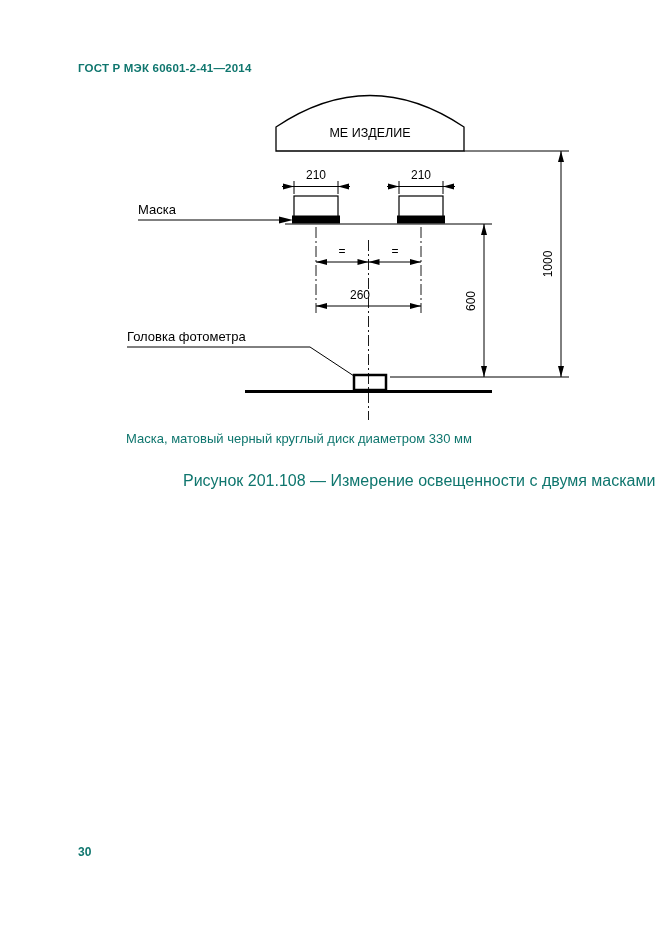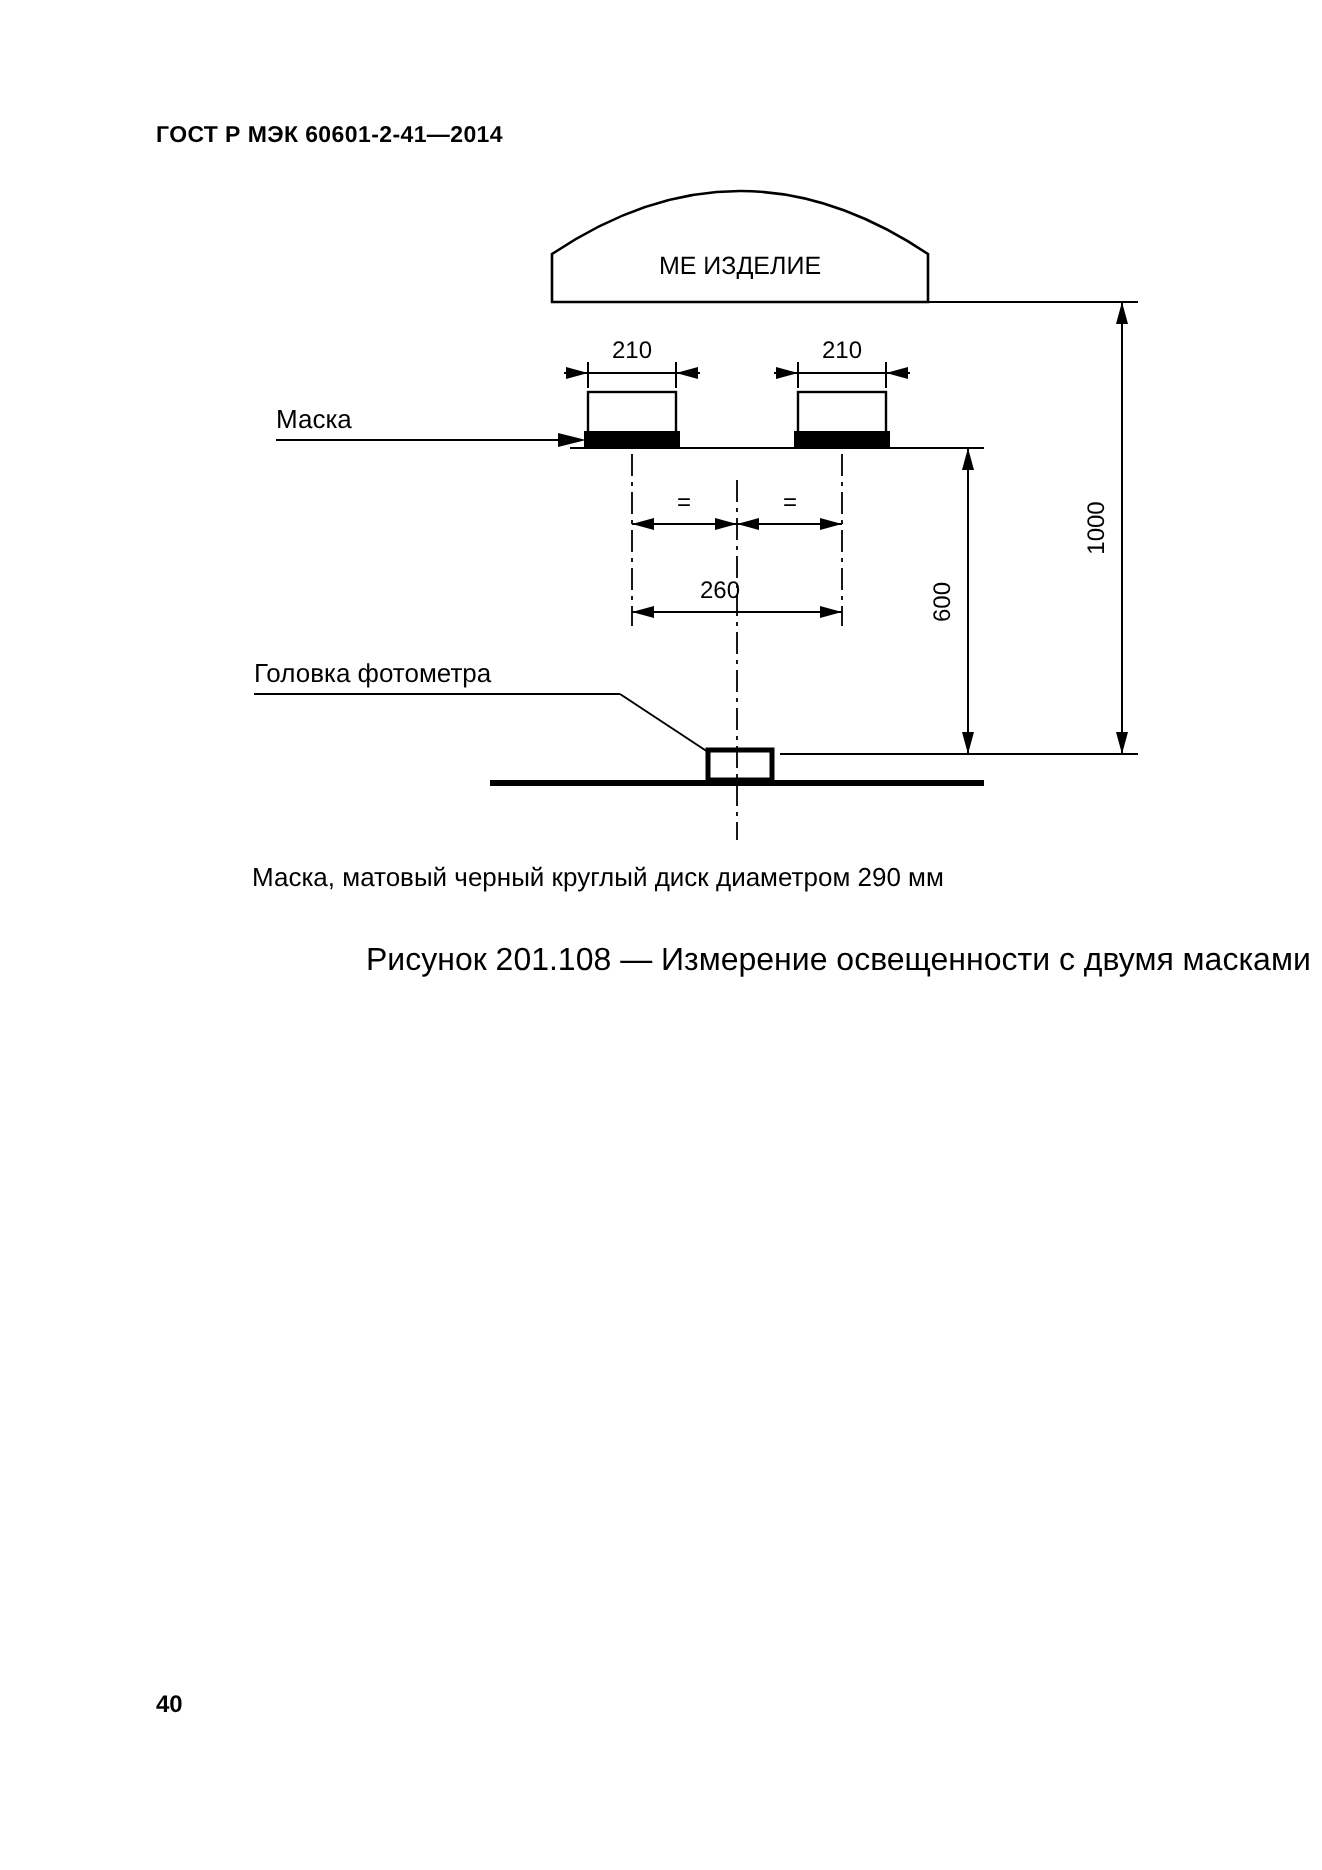--- a/index.html
+++ b/index.html
@@ -2,21 +2,21 @@
 <html><head>
 <meta charset="utf-8">
 <style>
   html, body { margin: 0; padding: 0; background: #ffffff; }
   .page {
     position: relative;
     width: 661px;
     height: 935px;
     background: #ffffff;
     font-family: "Liberation Sans", sans-serif;
-    color: #000000;
+    color: #0f766e;
     overflow: hidden;
   }
   .hdr {
     position: absolute;
     left: 78px;
     top: 62px;
     font-size: 11.5px;
     font-weight: bold;
     letter-spacing: 0.2px;
   }
@@ -149,17 +149,17 @@
     </g>
 
     <line x1="245" y1="391.5" x2="492" y2="391.5" stroke="#000" stroke-width="3"></line>
 
     <rect x="354" y="375" width="32" height="15" fill="#ffffff" stroke="#000" stroke-width="2.5"></rect>
 
     <line class="dashdot" x1="368.5" y1="240" x2="368.5" y2="420"></line>
 
   </svg>
 
-  <div class="note">Маска, матовый черный круглый диск диаметром 290 мм</div>
+  <div class="note">Маска, матовый черный круглый диск диаметром 330 мм</div>
   <div class="caption">Рисунок 201.108 — Измерение освещенности с двумя масками</div>
-  <div class="pagenum">40</div>
+  <div class="pagenum">30</div>
 
 </div>
 
 </body></html>

